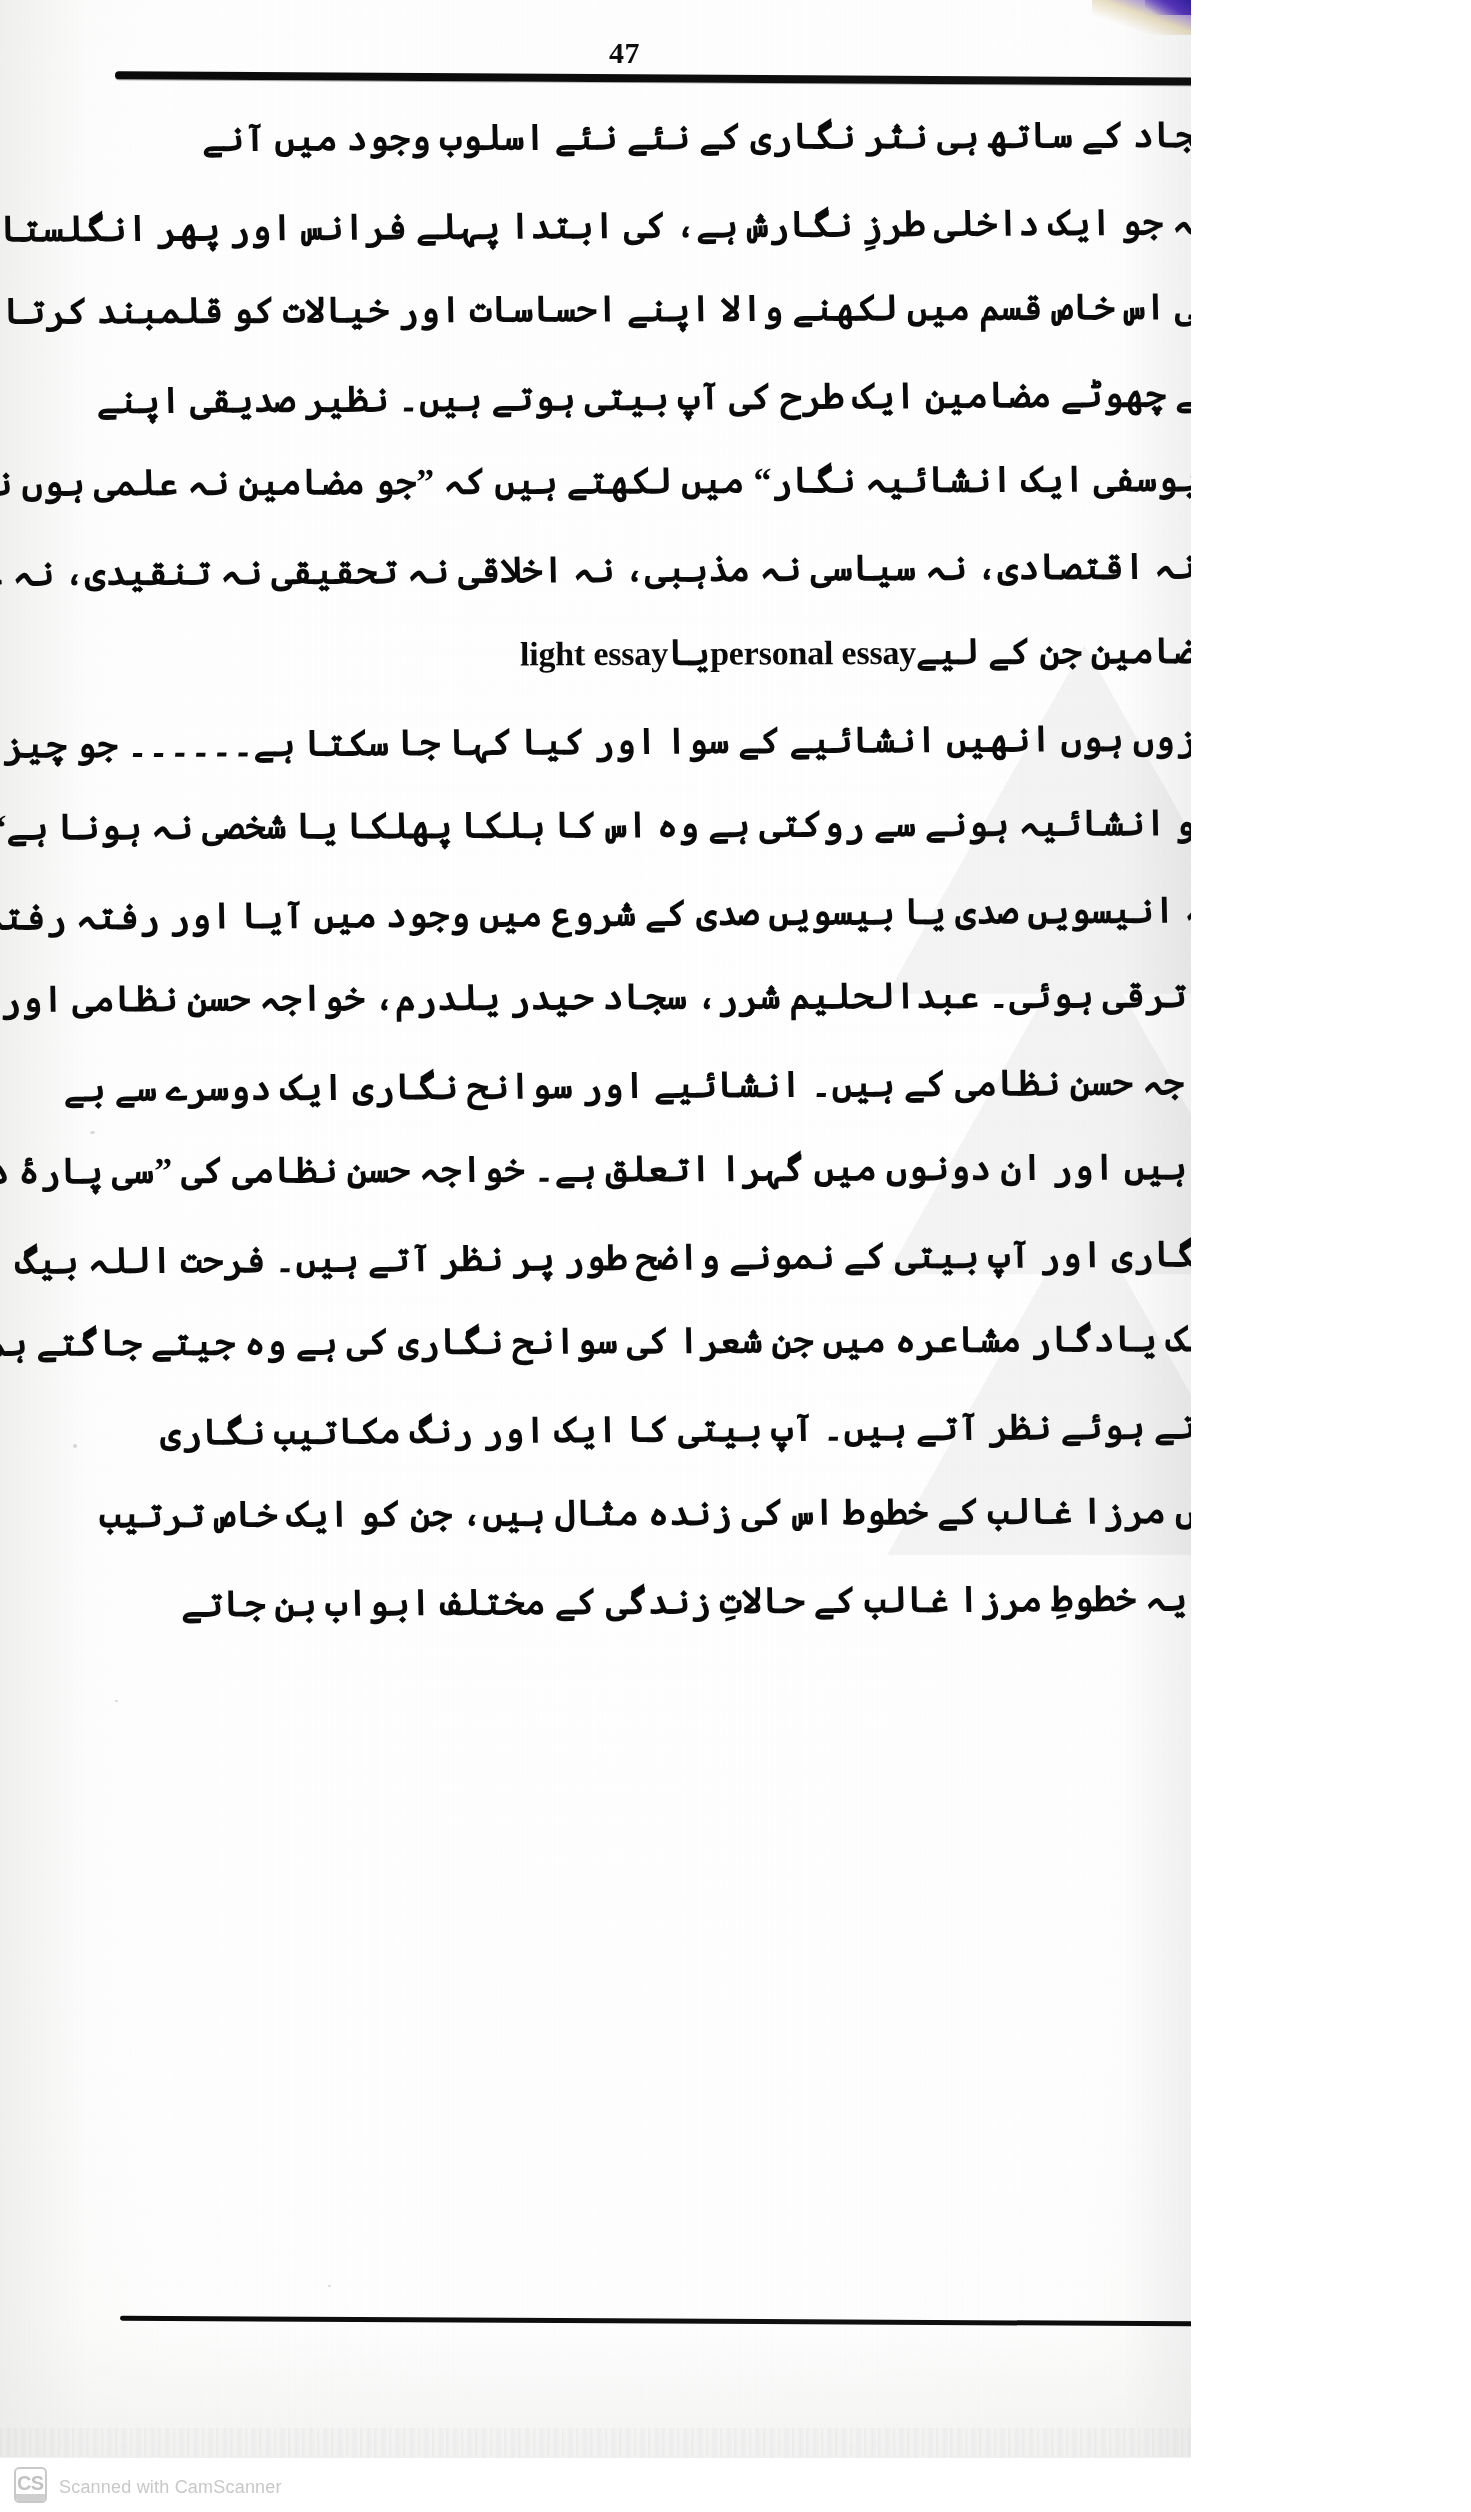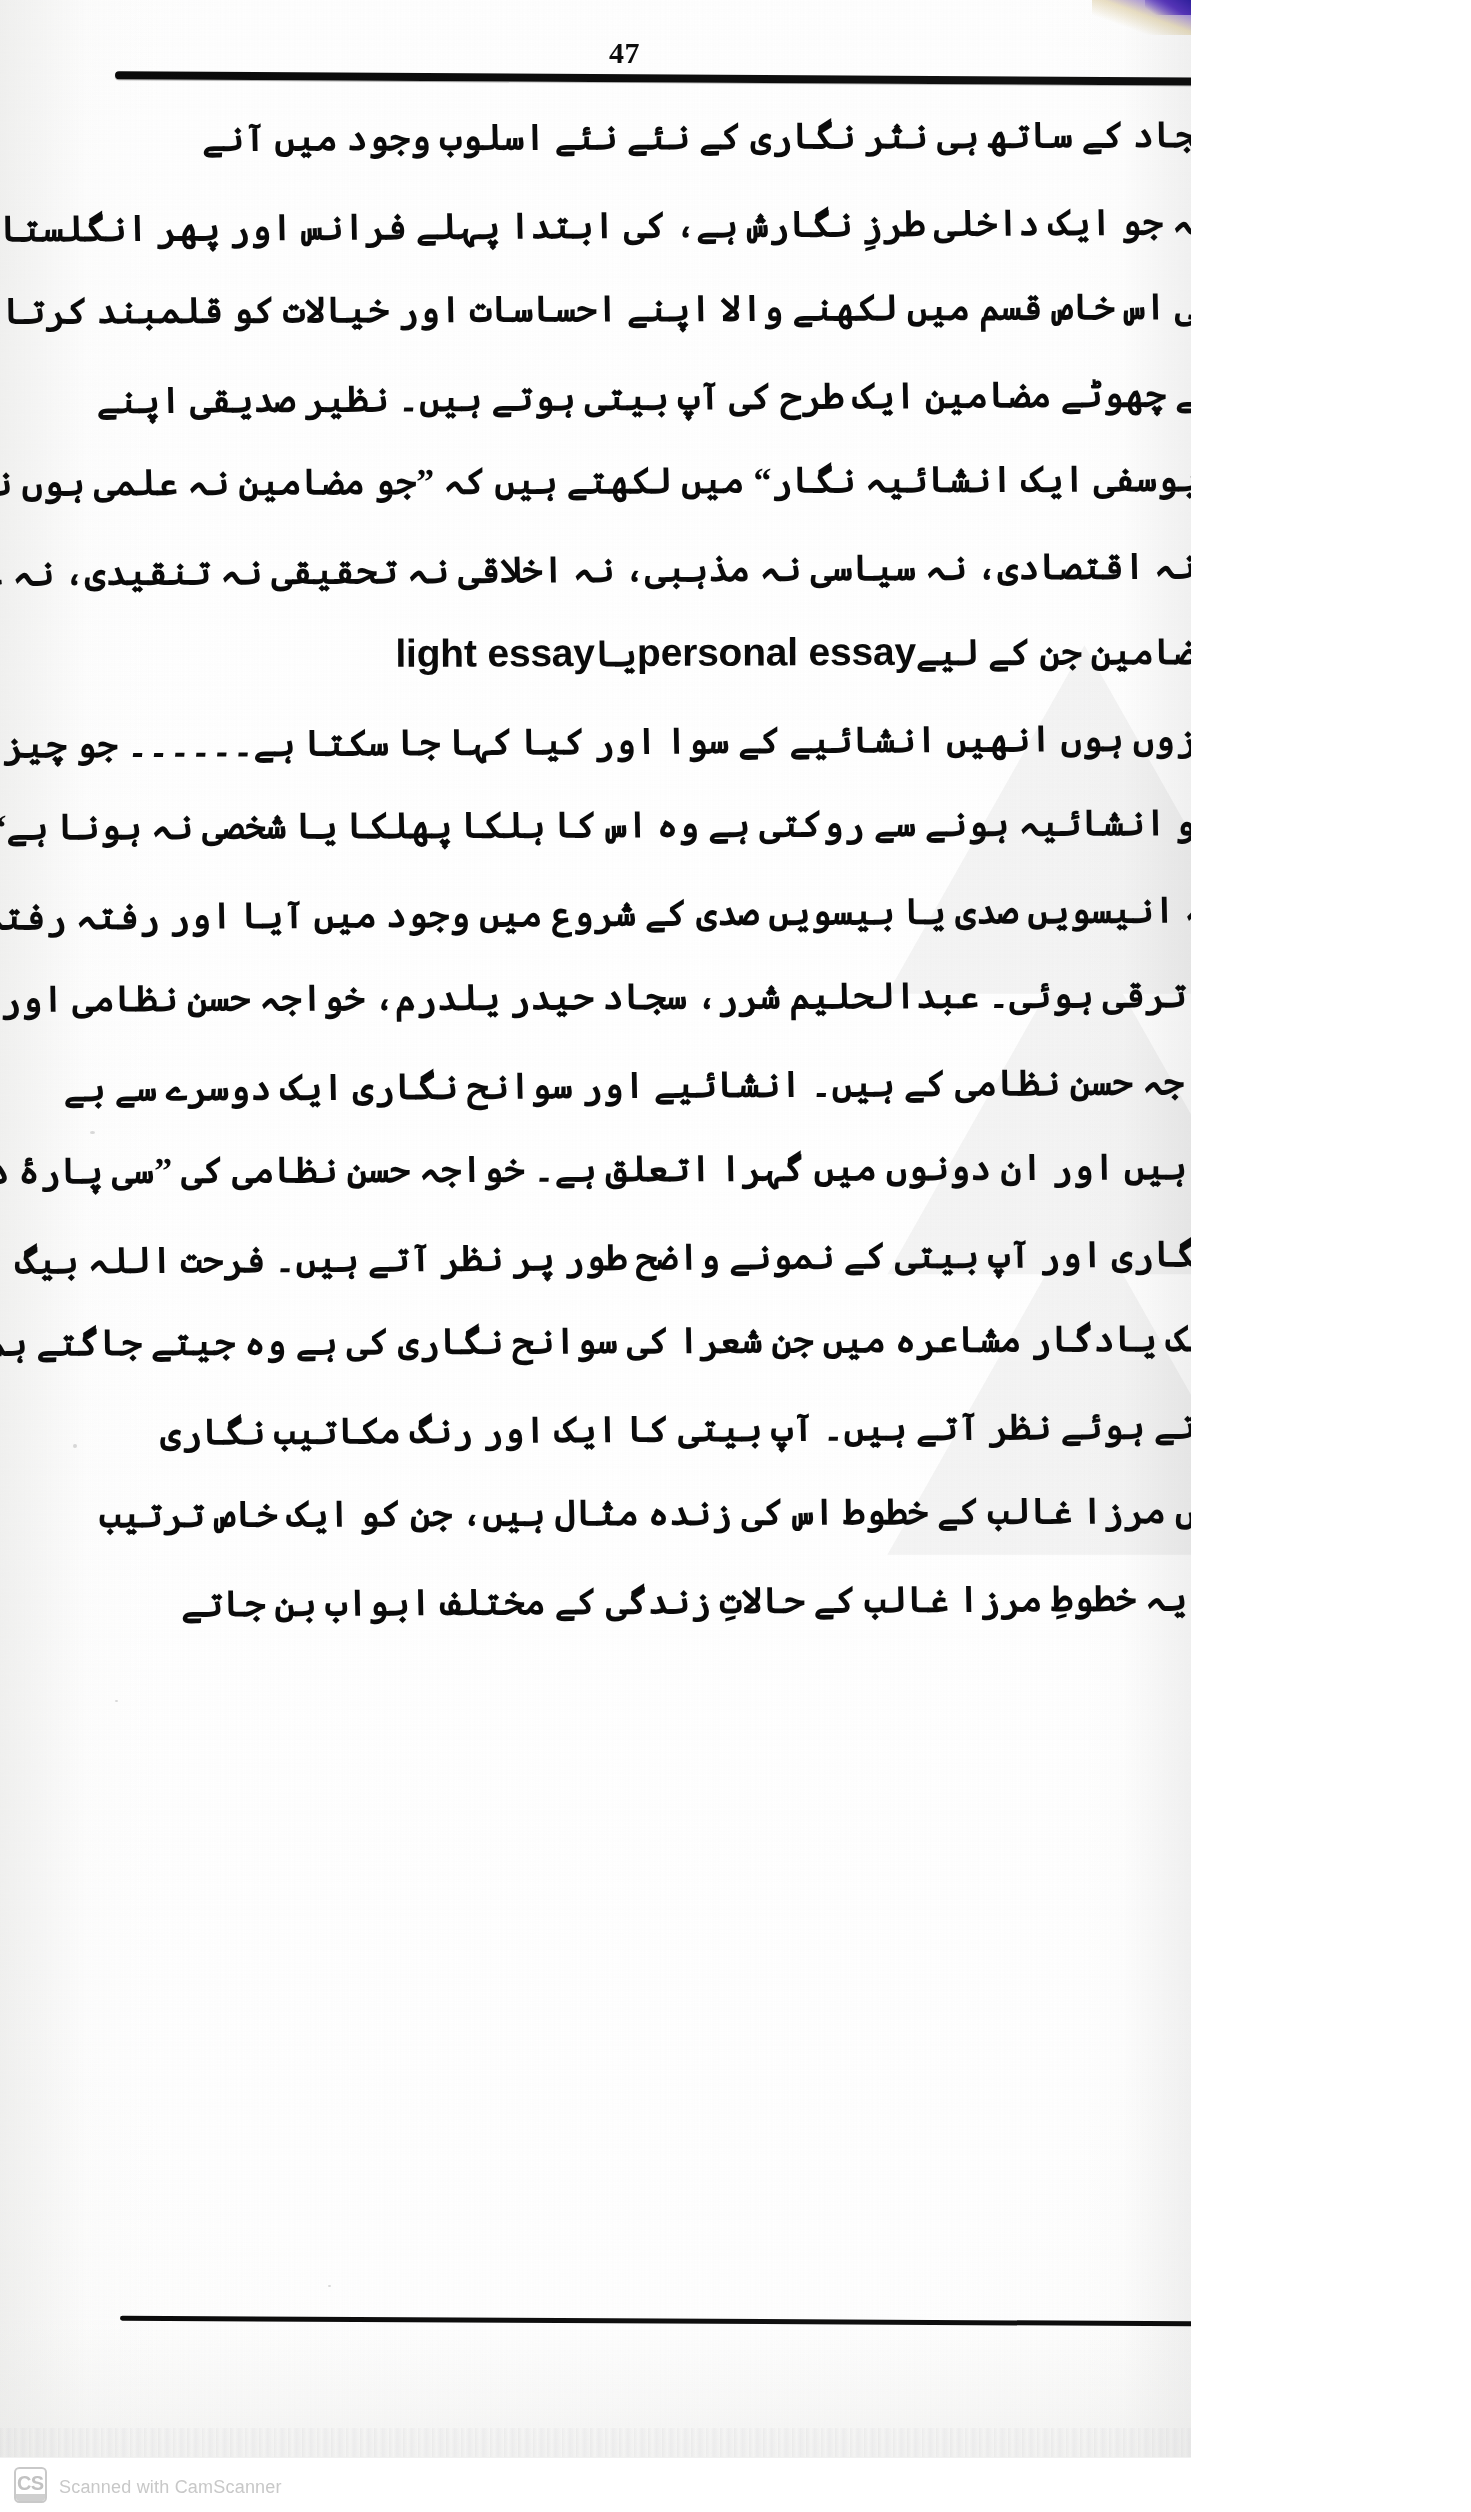--- a/index.html
+++ b/index.html
@@ -128,23 +128,23 @@
     width: 100%;
     transform-origin: right center;
   }
   .line:nth-child(odd)  > .ink { transform: rotate(-0.22deg); }
   .line:nth-child(even) > .ink { transform: rotate(-0.35deg) translateY(0.8px); }
 
   .line .seg {
     display: inline-block;
   }
   .line.mixed .latin {
-    font-family: Liberation Sans, sans-serif;
+    font-family: Liberation Serif, serif;
     font-weight: 700;
-    font-size: 39px;
+    font-size: 34px;
     direction: ltr;
     unicode-bidi: embed;
     letter-spacing: -0.2px;
   }
 
   
   .watermark {
     position: absolute;
     left: 857px;
     top: 599px;

